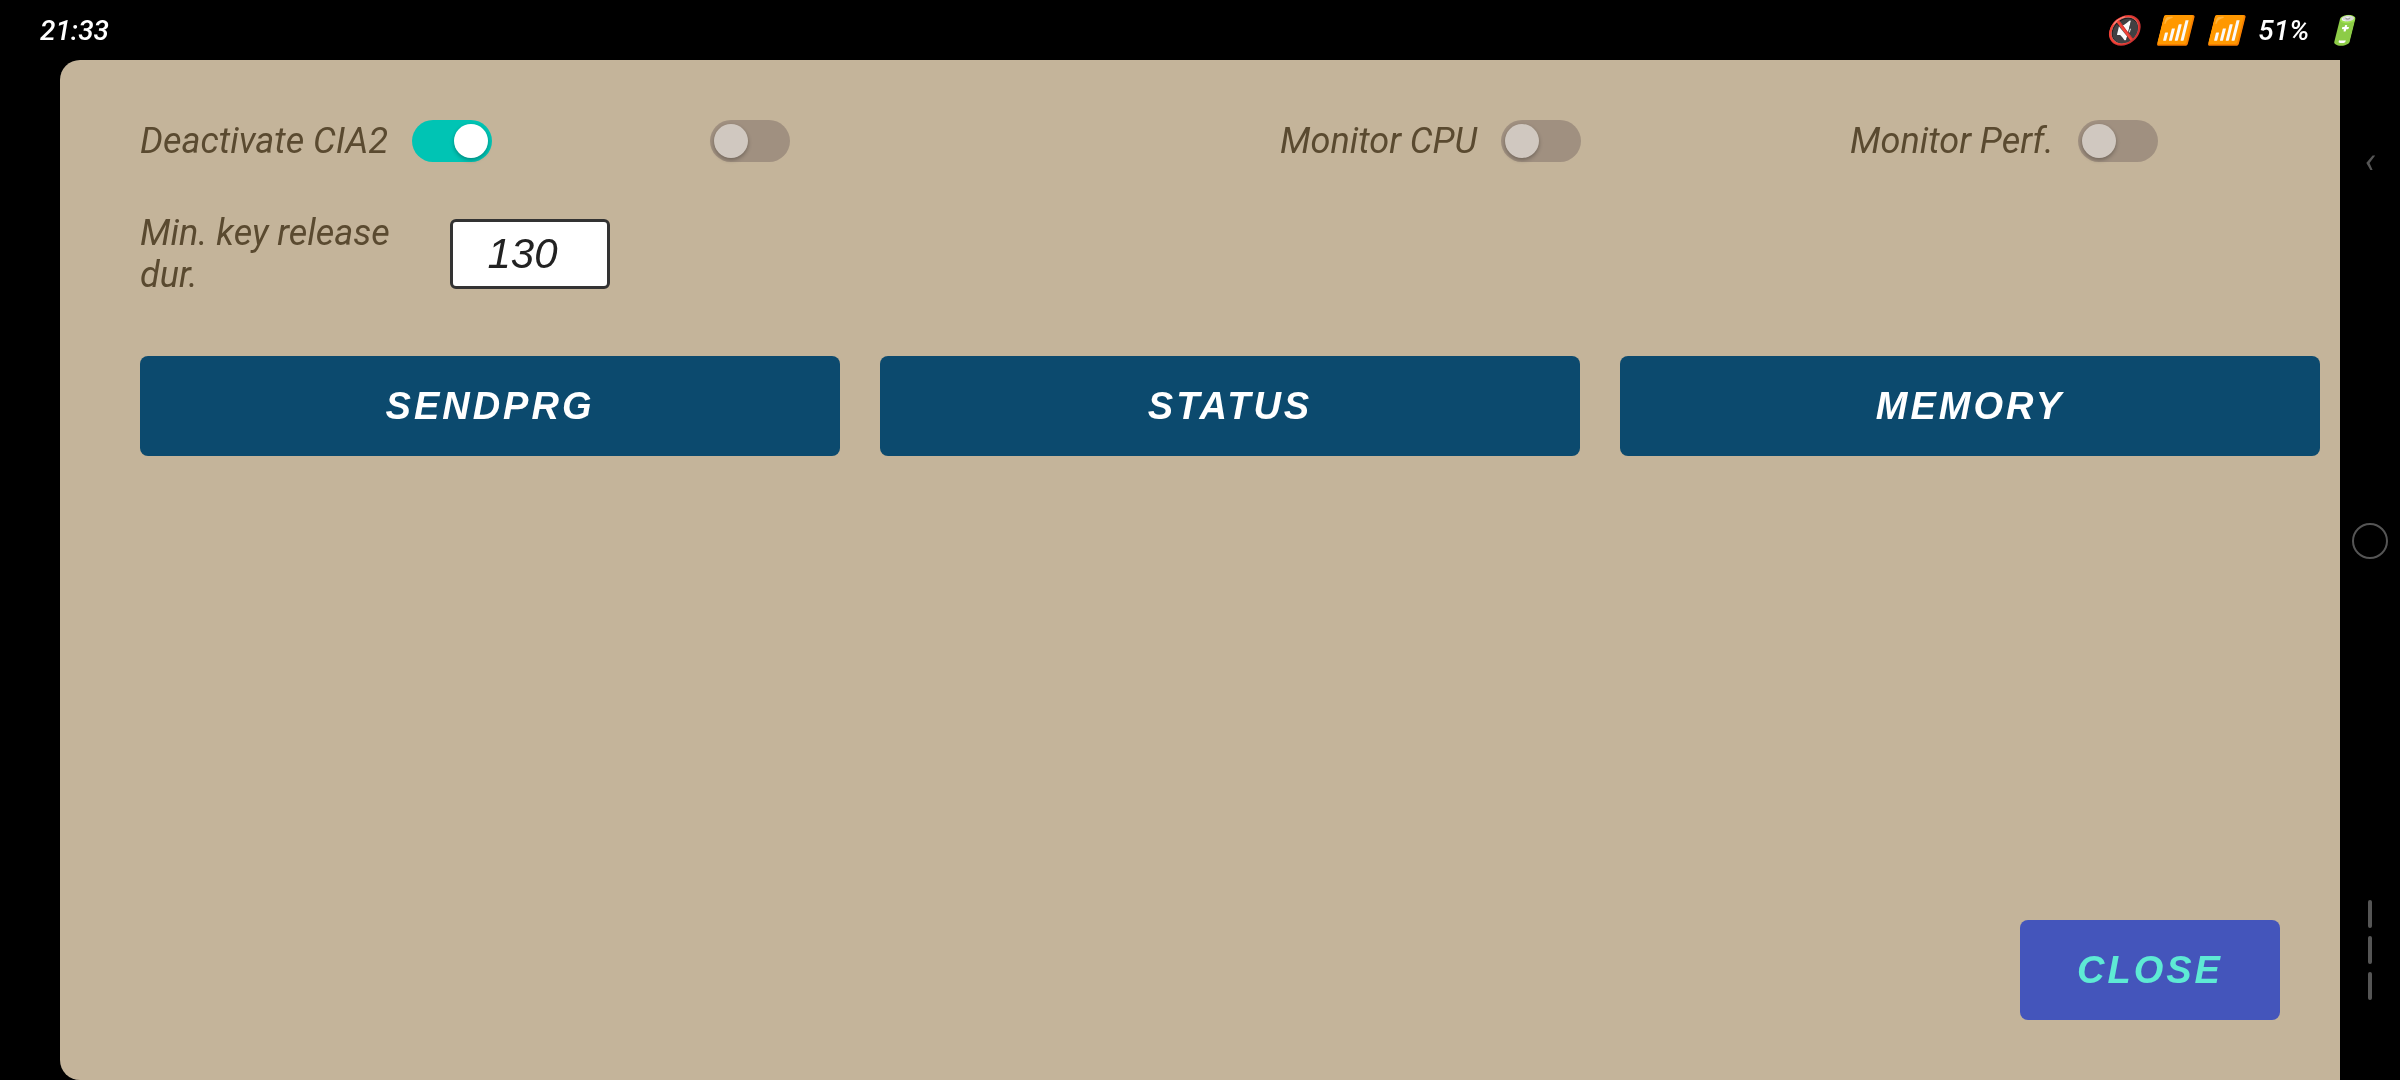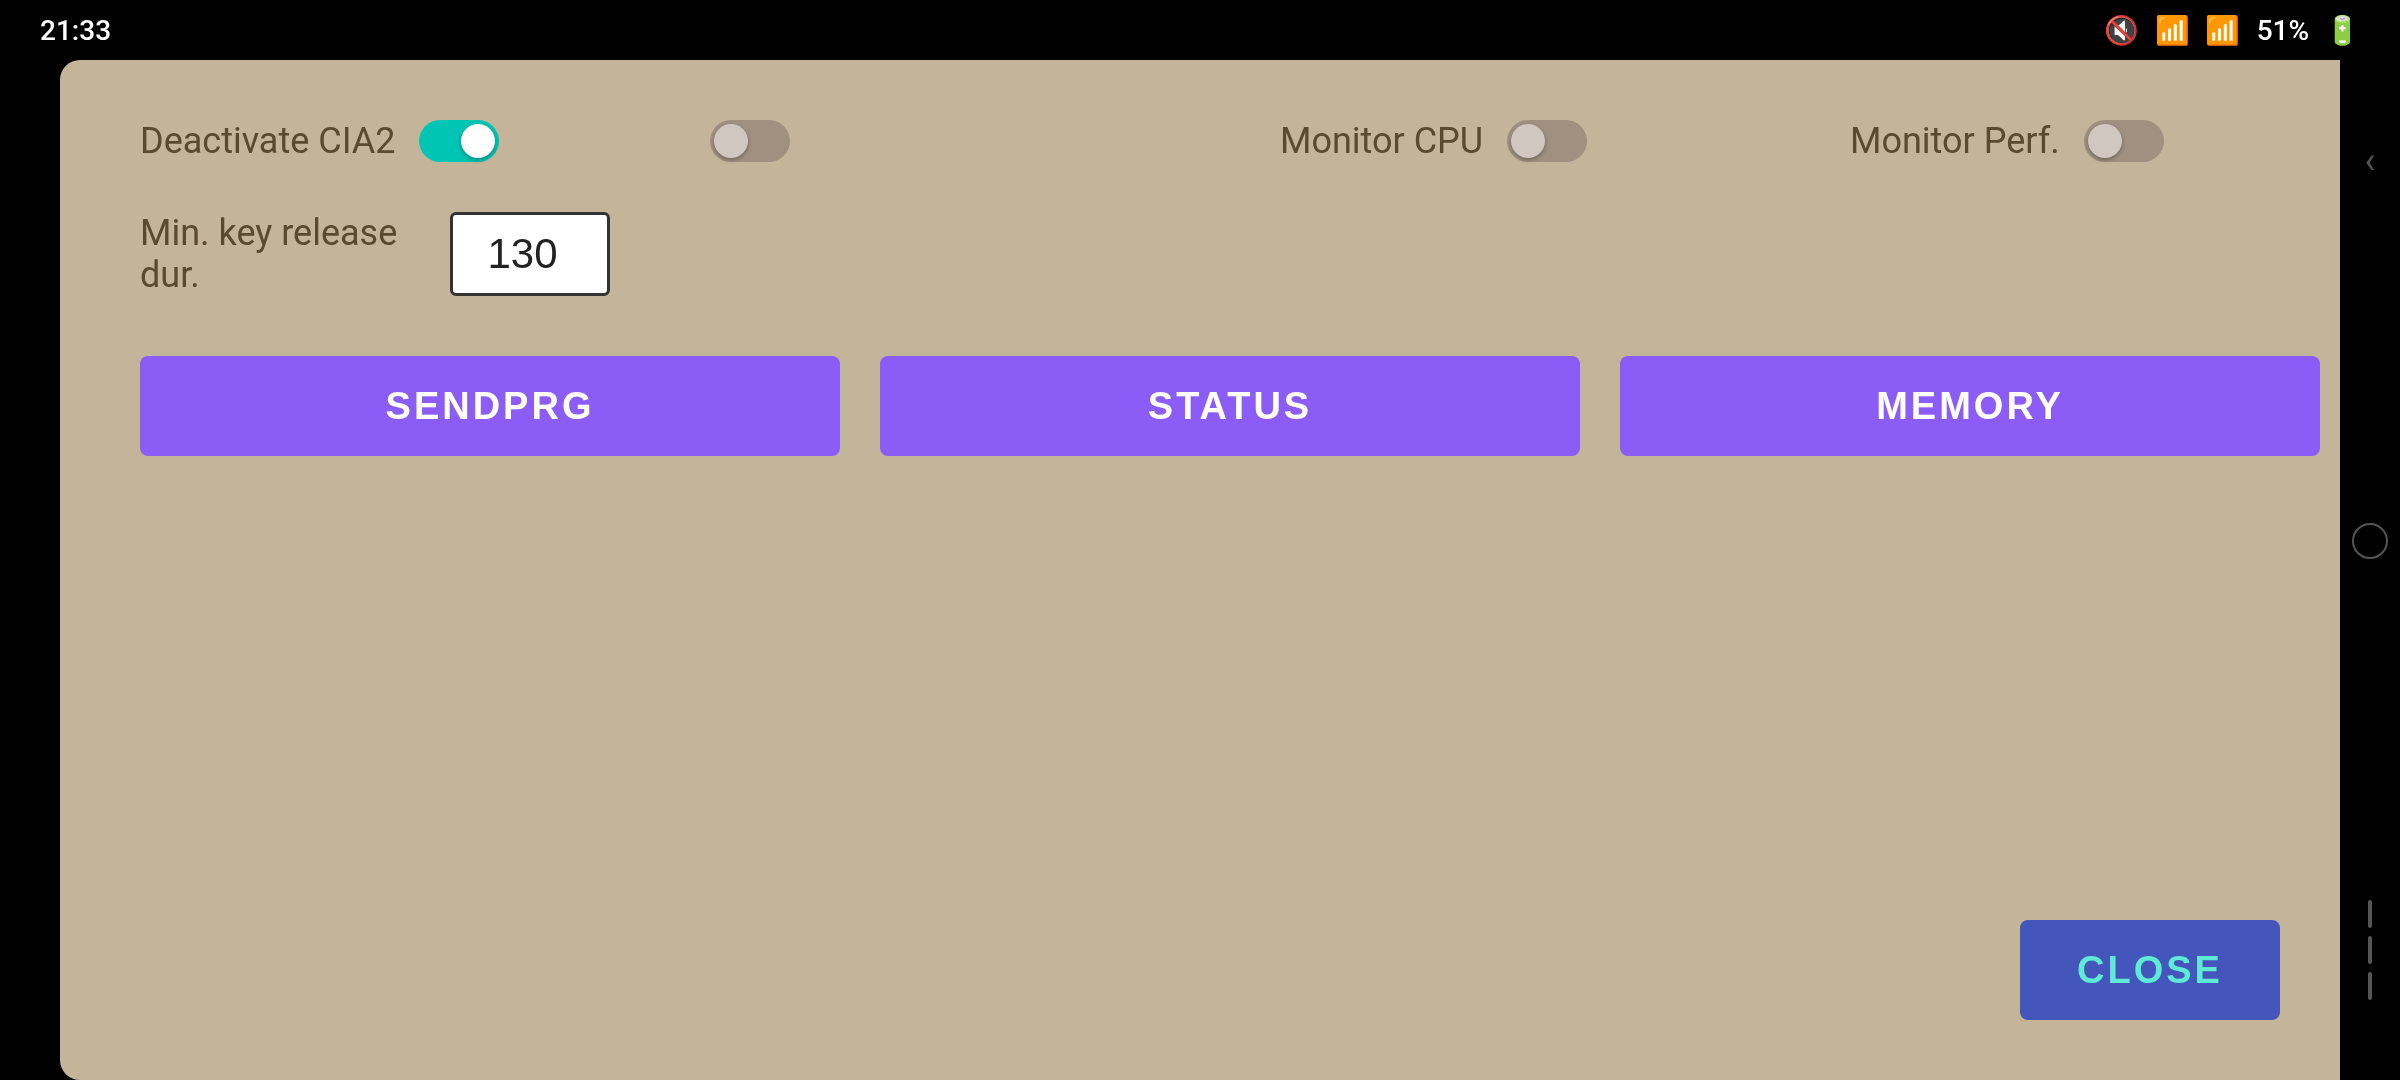--- a/index.html
+++ b/index.html
@@ -1,15 +1,15 @@
 <!DOCTYPE html>
 <html><head>
   <meta charset="utf-8">
   <style>
-    * { box-sizing: border-box; margin: 0; padding: 0; }
+    * { box-sizing: border-box; margin: 0; padding: 0; font-style: italic; }
 
     body {
       width: 2400px;
       height: 1080px;
       background: #000;
       font-family: 'Roboto', Arial, sans-serif;
       overflow: hidden;
       position: relative;
     }
 
@@ -152,21 +152,21 @@
     }
 
     .input-label {
       font-size: 36px;
       color: #5a4a30;
       font-weight: 400;
     }
 
     .number-input {
       width: 160px;
-      height: 84px;
+      height: 70px;
       border: 3px solid #333;
       border-radius: 6px;
       background: #fff;
       font-size: 42px;
       text-align: center;
       color: #222;
       font-weight: 400;
     }
 
     
@@ -174,21 +174,21 @@
       display: flex;
       gap: 40px;
       margin-top: 40px;
     }
 
     .action-btn {
       flex: 1;
       height: 100px;
       border: none;
       border-radius: 8px;
-      background: #8b5cf6;
+      background: #0c4a6e;
       color: #fff;
       font-size: 38px;
       font-weight: 700;
       letter-spacing: 3px;
       cursor: pointer;
       text-transform: uppercase;
     }
 
     
     .close-btn {

